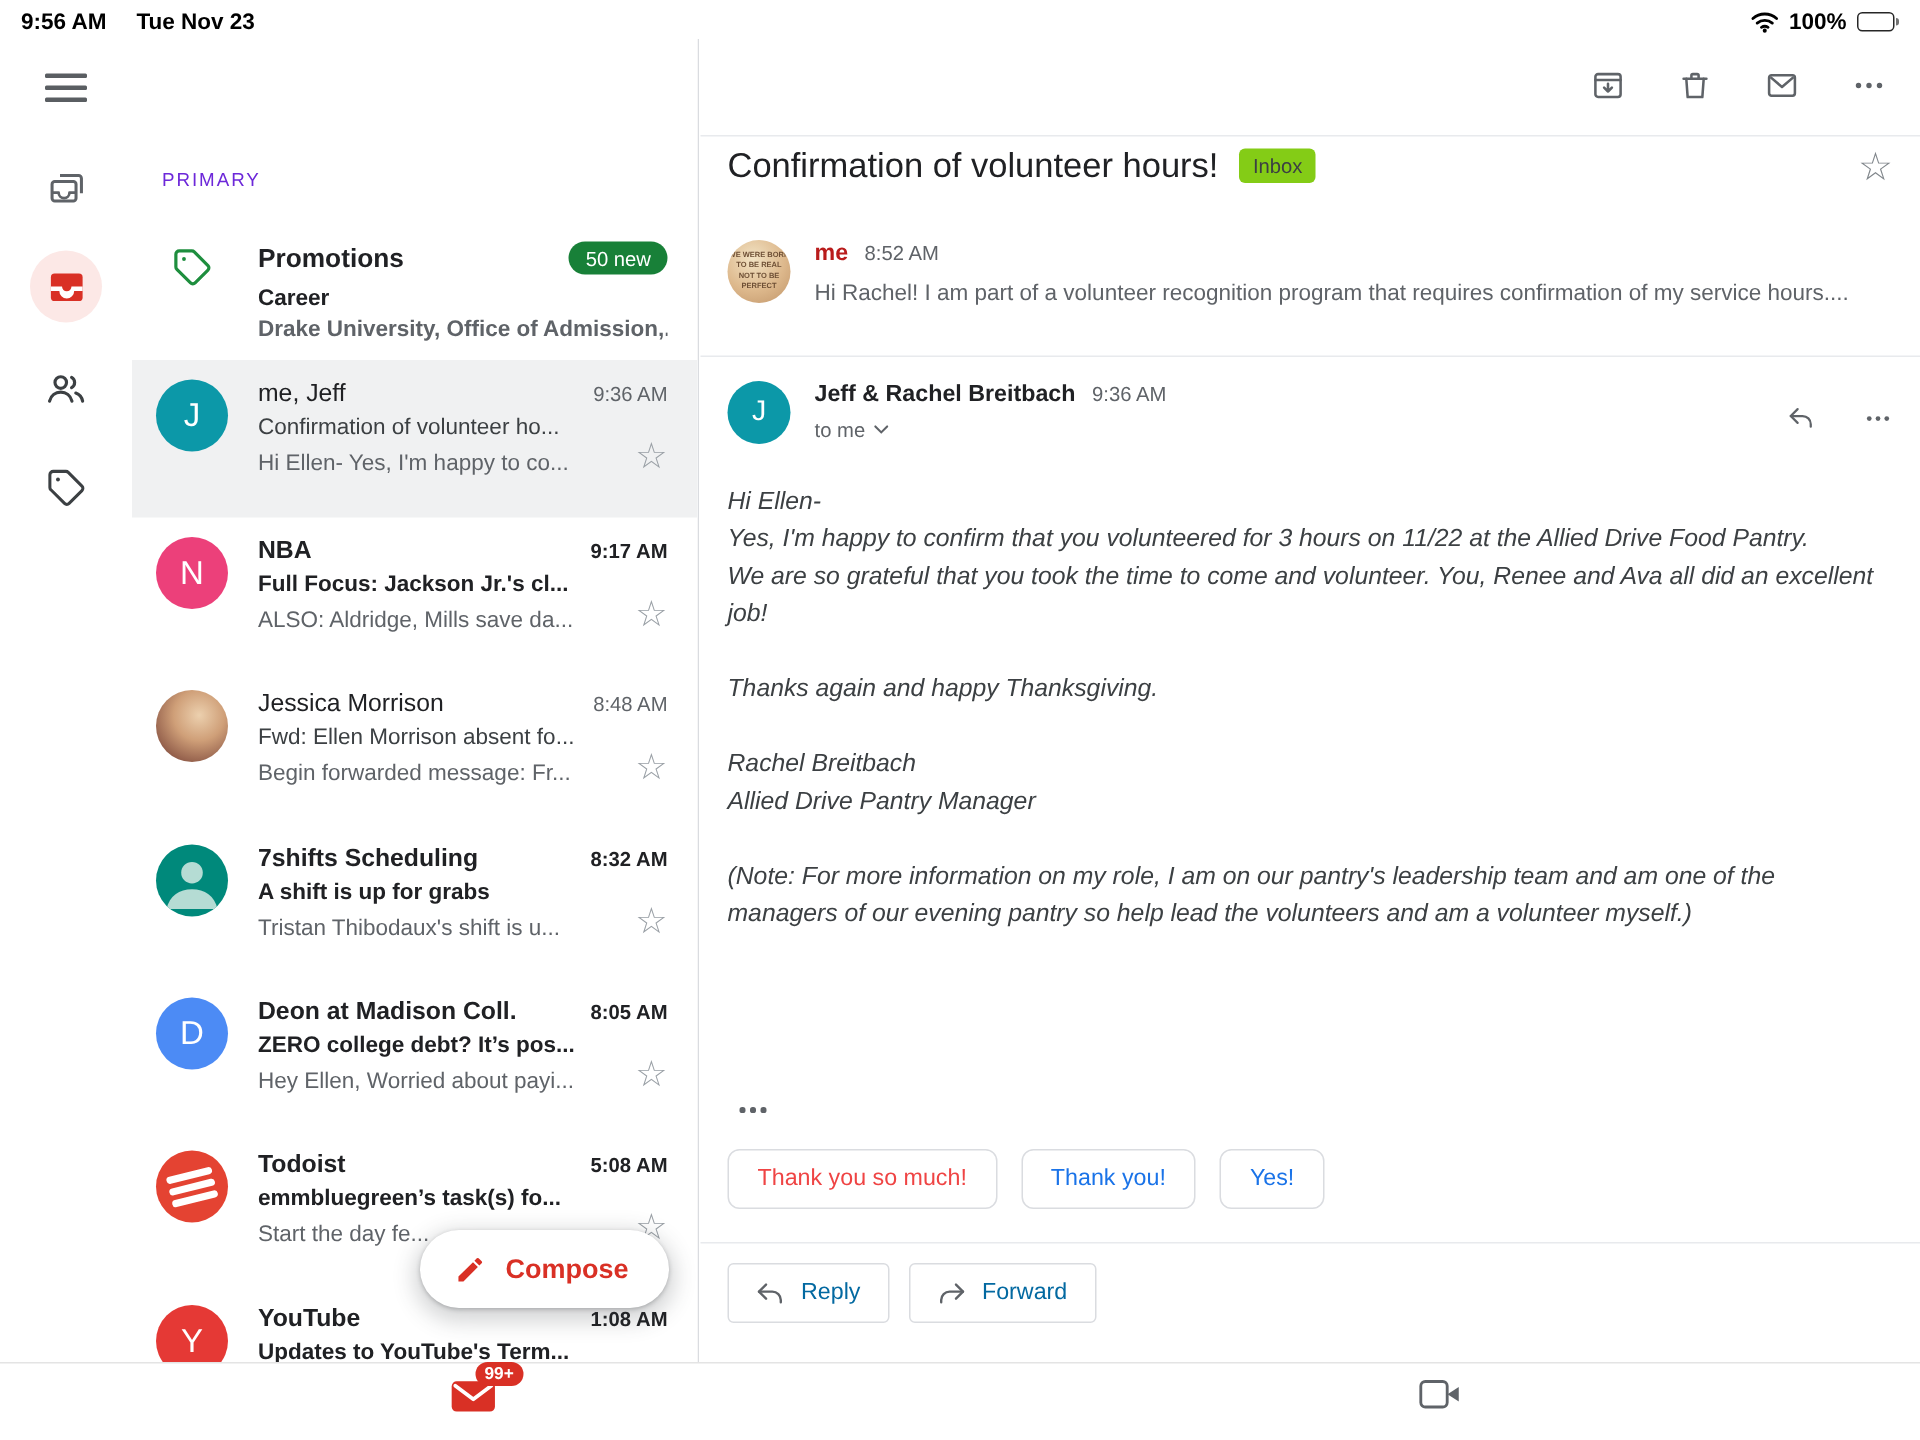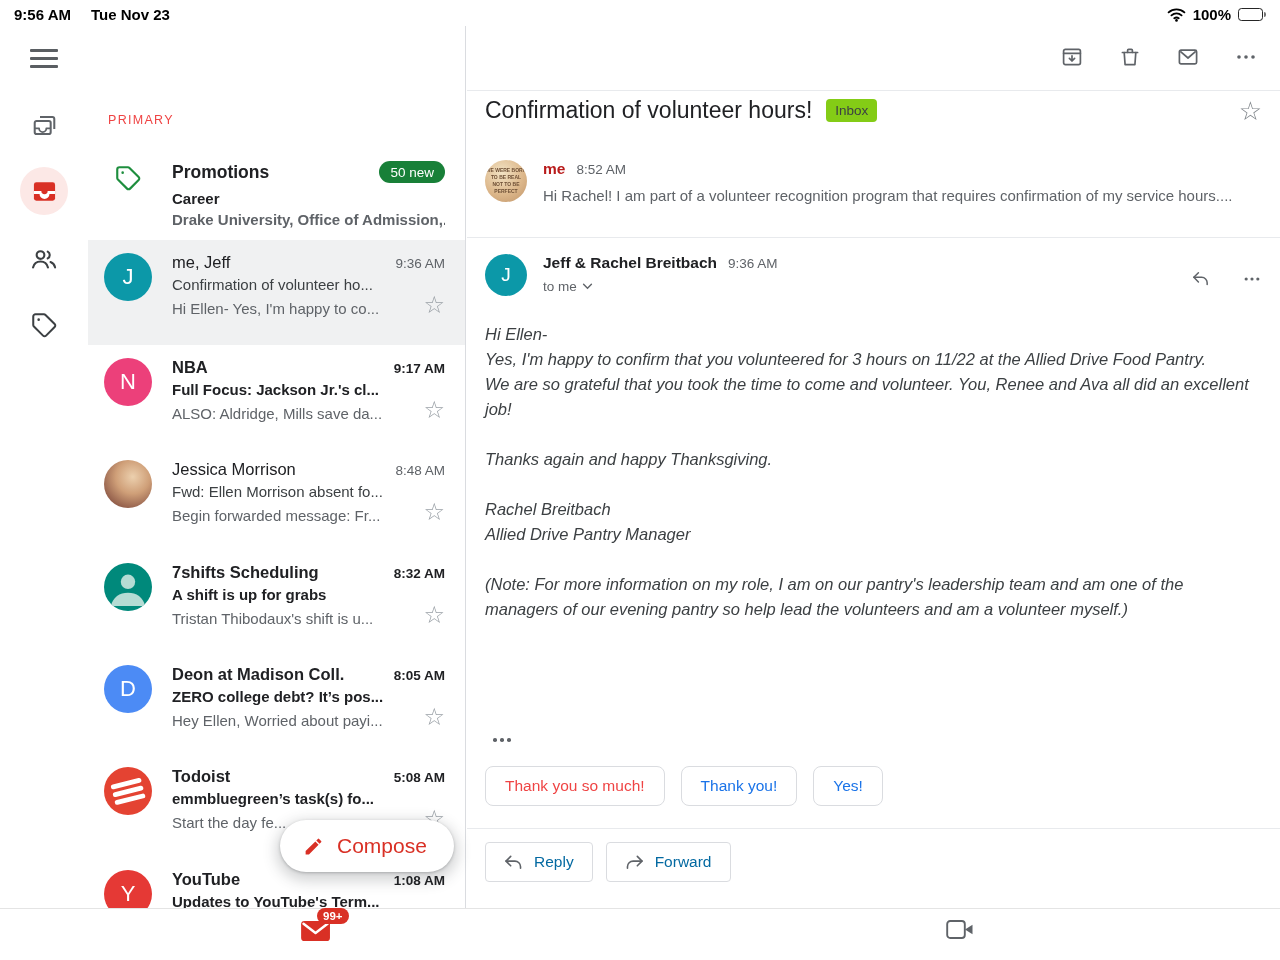--- a/index.html
+++ b/index.html
@@ -23,21 +23,21 @@
   .search-bar { position:absolute; left:104px; top:8px; width:341px; height:54px; background:#fff; border-radius:10px; box-shadow:0 1px 2px rgba(60,64,67,.3), 0 2px 6px 1px rgba(60,64,67,.15); display:flex; align-items:center; padding:0 9px 0 20px; }
   .search-ph { flex:1; font-size:16.5px; color:#5f6368; }
   .avatar-photo { width:36px; height:36px; border-radius:50%; background:radial-gradient(circle at 40% 30%, #f2e3c4, #ddb88c 55%, #c09468); overflow:hidden; display:flex; align-items:center; justify-content:center; text-align:center; }
   .avatar-photo .tiny { font-size:4.5px; line-height:1.4; color:#6e4f35; font-weight:700; letter-spacing:.2px; }
 
   .rail { position:absolute; left:0; top:0; width:88px; height:100%; }
   .rail-btn { position:absolute; left:50%; transform:translateX(-50%); width:48px; height:48px; border-radius:50%; display:flex; align-items:center; justify-content:center; cursor:pointer; }
   .rail-active { background:#fce8e6; }
 
   .mail-list { position:absolute; left:88px; top:0; width:377px; height:100%; overflow:hidden; background:#fff; }
-  .section-label { position:absolute; top:87px; left:20px; font-size:12.5px; letter-spacing:1.3px; color:#ef4444; }
+  .section-label { position:absolute; top:87px; left:20px; font-size:12.5px; letter-spacing:1.3px; color:#6d28d9; }
   .rows { position:absolute; top:122px; left:0; right:0; }
   .row { position:relative; padding:13px 20px 0 16px; display:flex; cursor:pointer; }
   .h-promo { height:92px; }
   .h-sel   { height:105px; }
   .h-std   { height:102px; }
   .h-103   { height:103px; }
   .row.selected { background:#f0f1f2; }
   .avatar { width:48px; height:48px; border-radius:50%; flex:none; display:flex; align-items:center; justify-content:center; color:#fff; font-size:22px; margin-right:20px; overflow:hidden; }
   .avatar.photo-f { background:radial-gradient(circle at 60% 35%, #ecd0ae 0%, #cf9f78 40%, #94604c 75%, #5e3b33 100%); }
   .row-main { flex:1; min-width:0; }
@@ -52,21 +52,21 @@
   .row.unread .time { font-weight:700; color:#202124; }
 
   .promo-icon { width:48px; flex:none; margin-right:20px; display:flex; justify-content:center; padding-top:4px; }
   .promo-title-row { display:flex; align-items:center; }
   .promo-title { flex:1; font-size:17.5px; font-weight:700; color:#202124; }
   .badge-new { color:#fff; font-size:13.5px; padding:3.5px 11px; border-radius:13px; }
   .promo-subj { font-size:15px; font-weight:700; margin-top:7px; color:#202124; }
   .promo-snip { font-size:15px; color:#5f6368; margin-top:4px; white-space:nowrap; overflow:hidden;font-weight:bold; }
 
   .compose-btn { position:absolute; left:280px; top:820px; height:52px; border-radius:26px; background:#fff; box-shadow:0 1px 3px rgba(60,64,67,.3), 0 5px 14px 4px rgba(60,64,67,.22); display:flex; align-items:center; padding:0 27px 0 23px; gap:13px; z-index:6; cursor:pointer; }
-  .compose-label { font-size:21px; font-weight:400; }
+  .compose-label { font-size:18px; font-weight:700; }
 
   
   .reading { position:absolute; top:26px; left:467px; right:0; height:882px; background:#fff; }
   .rtoolbar { position:absolute; top:19px; right:22px; display:flex; gap:34px; }
   .tool { width:24px; height:24px; cursor:pointer; }
   .divider { position:absolute; left:0; right:0; height:1px; background:#e8eaed; }
   .subject-row { position:absolute; top:71px; left:18px; right:18px; display:flex; align-items:center; }
   .subject { font-size:23px; color:#202124; white-space:nowrap; overflow:hidden; }
   .inbox-badge { margin-left:14px; background:#84cc16; color:#3c4043; font-size:13.5px; padding:4px 9px; border-radius:4px; flex:none; }
   .subject-star { margin-left:auto; font-size:26px; color:#80868b; line-height:1; cursor:pointer; }

